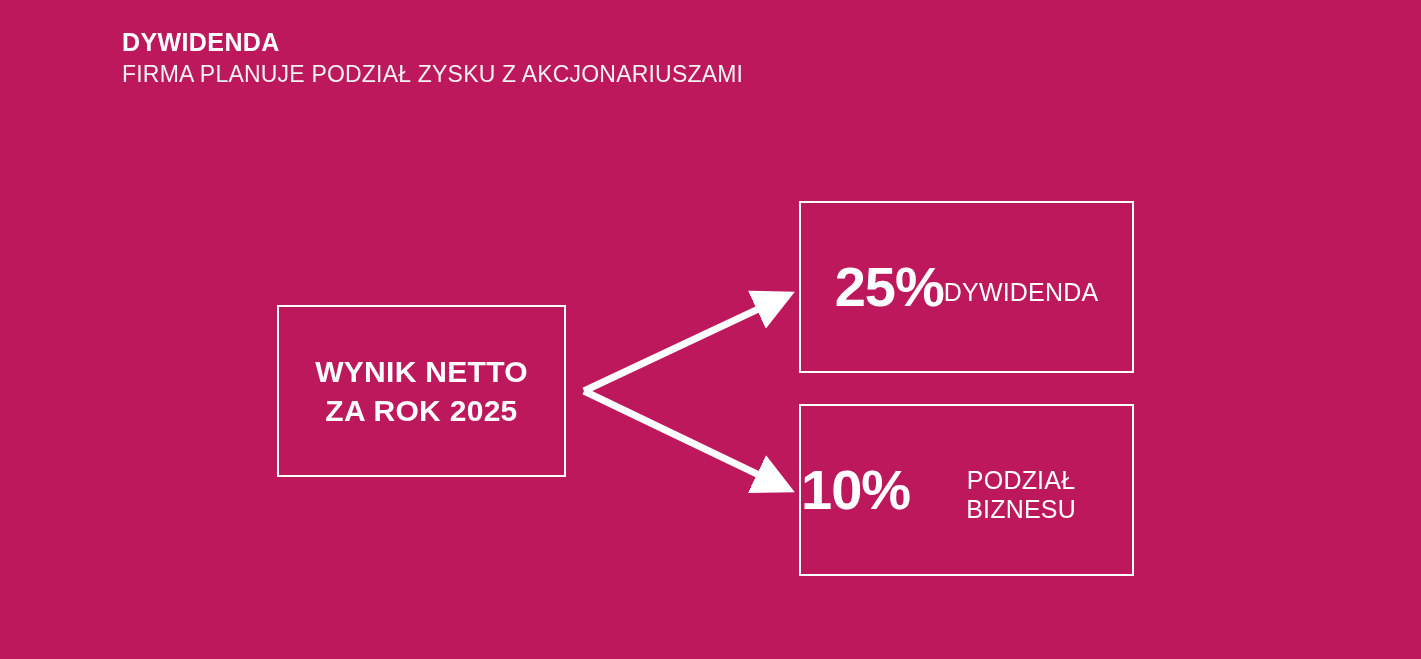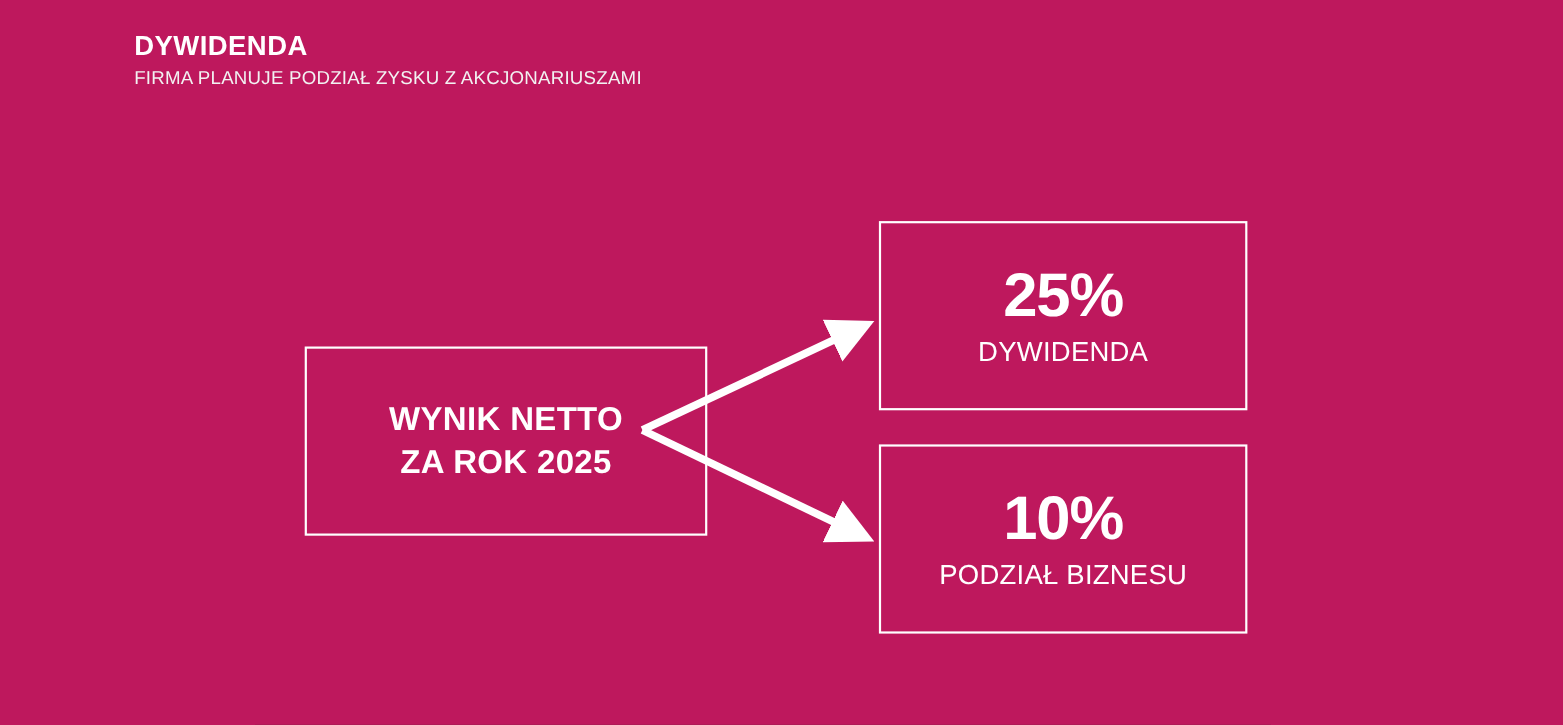--- a/index.html
+++ b/index.html
@@ -31,21 +31,21 @@
   }
   .header-title {
     font-size: 25px;
     font-weight: bold;
     letter-spacing: 0.4px;
     line-height: 1.15;
     color: #ffffff;
     margin: 0;
   }
   .header-subtitle {
-    font-size: 17px;
+    font-size: 23px;
     font-weight: 400;
     letter-spacing: 0.2px;
     line-height: 1.2;
     color: #f2f2f2;
     margin: 4px 0 18px 0;
   }
 
   
   .diagram {
     position: absolute;
@@ -53,30 +53,30 @@
     top: 0;
     width: 1421px;
     height: 659px;
   }
 
   .node {
     position: absolute;
     box-sizing: border-box;
     border: 2px solid #ffffff;
     display: flex;
-    flex-direction: column;
+    flex-direction: row;
     align-items: center;
     justify-content: center;
     text-align: center;
   }
 
   .node-source {
     left: 277px;
-    top: 315px;
-    width: 366px;
+    top: 305px;
+    width: 289px;
     height: 172px;
   }
   .node-source-label {
     font-size: 30px;
     font-weight: bold;
     line-height: 1.3;
     letter-spacing: 0.3px;
     white-space: pre-line;
   }
 

